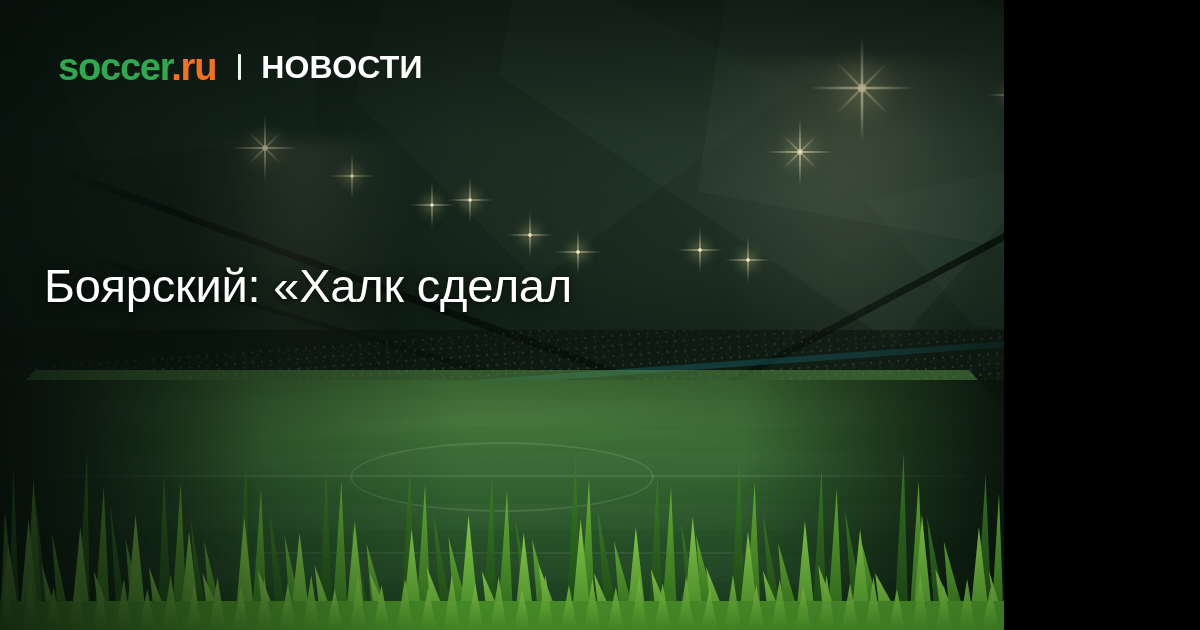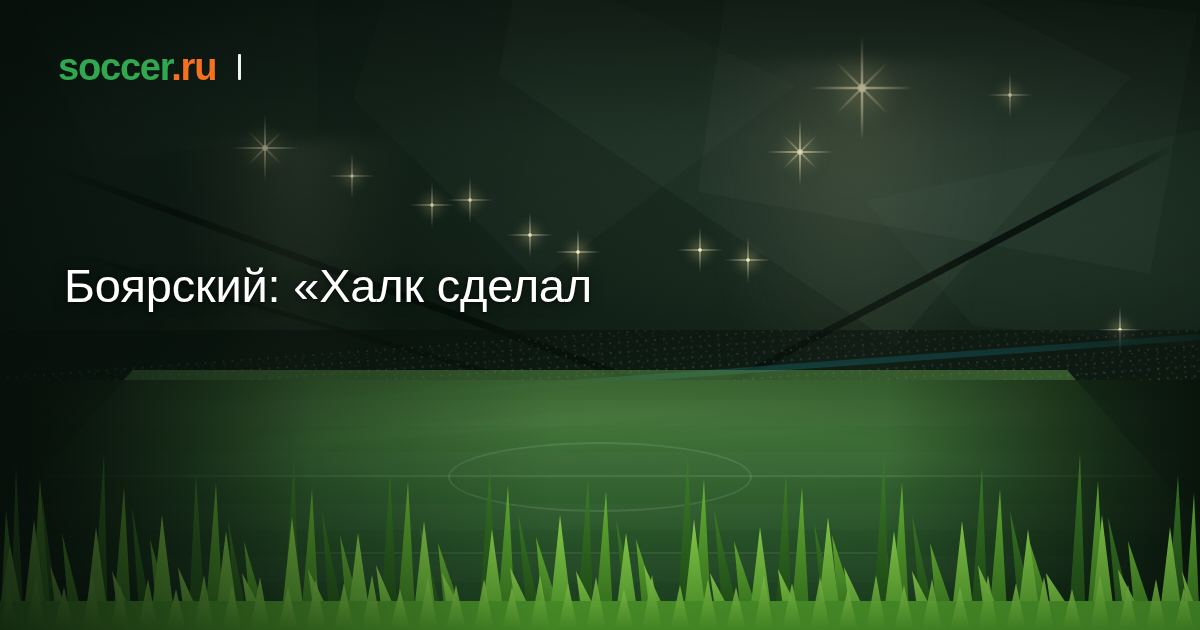--- a/index.html
+++ b/index.html
@@ -1,19 +1,19 @@
 <!DOCTYPE html>
 <html><head>
 <meta charset="utf-8">
 <style>
   html,body{margin:0;padding:0;background:#000;}
   body{width:1200px;height:630px;overflow:hidden;font-family:"Liberation Sans",sans-serif;}
 
   .card{
-    position:relative;width:1200px;height:630px;overflow:hidden;
+    position:relative;width:1004px;height:630px;overflow:hidden;
     background:#0d1a10;
   }
 
   
   .sky{
     position:absolute;inset:0;
     background:
       radial-gradient(120% 75% at 50% 105%, rgba(40,86,44,.95) 0%, rgba(21,48,27,.55) 42%, rgba(8,18,12,0) 72%),
       radial-gradient(70% 55% at 78% 30%, rgba(52,74,58,.55) 0%, rgba(20,34,24,0) 70%),
       radial-gradient(60% 50% at 20% 18%, rgba(30,54,44,.45) 0%, rgba(10,22,16,0) 70%),
@@ -149,21 +149,21 @@
   .logo .s-orange{color:#f4711f;}
   .divider{
     width:3px;height:26px;background:#ffffff;margin:0 20px 0 22px;border-radius:1px;opacity:.95;
   }
   .section{
     color:#ffffff;font-size:32px;font-weight:700;letter-spacing:.2px;line-height:1;
   }
 
   
   .headline{
-    position:absolute;left:64px;top:255px;width:900px;z-index:40;
+    position:absolute;left:44px;top:255px;width:900px;z-index:40;
     color:#ffffff;font-size:47px;font-weight:400;line-height:62px;letter-spacing:-.2px;
     text-shadow:0 2px 14px rgba(0,0,0,.55), 0 1px 3px rgba(0,0,0,.5);
   }
   .headline .ln{display:block;}
 </style>
 </head>
 <body>
 
 <div class="card">
 
@@ -441,19 +441,20 @@
   </div>
 
   <div class="left-dim"></div>
   <div class="vignette"></div>
 
   <div class="header">
     <div class="logo">
       <span class="s-green">soccer</span><span class="s-orange">.ru</span>
     </div>
     <div class="divider"></div>
+    <div class="section">НОВОСТИ</div>
   </div>
 
   <div class="headline">
     <span class="ln">Боярский: «Халк сделал</span>
   </div>
 
 </div>
 
 </body></html>

